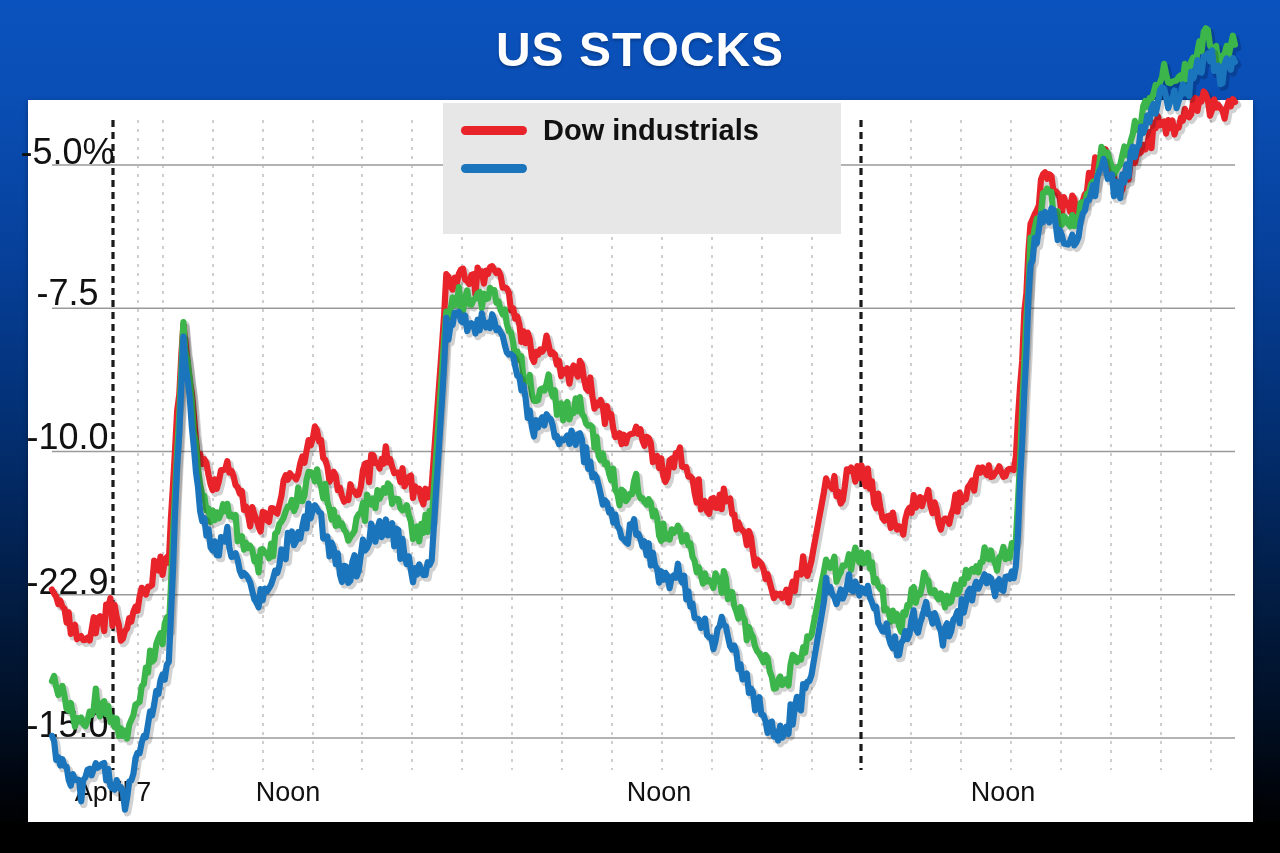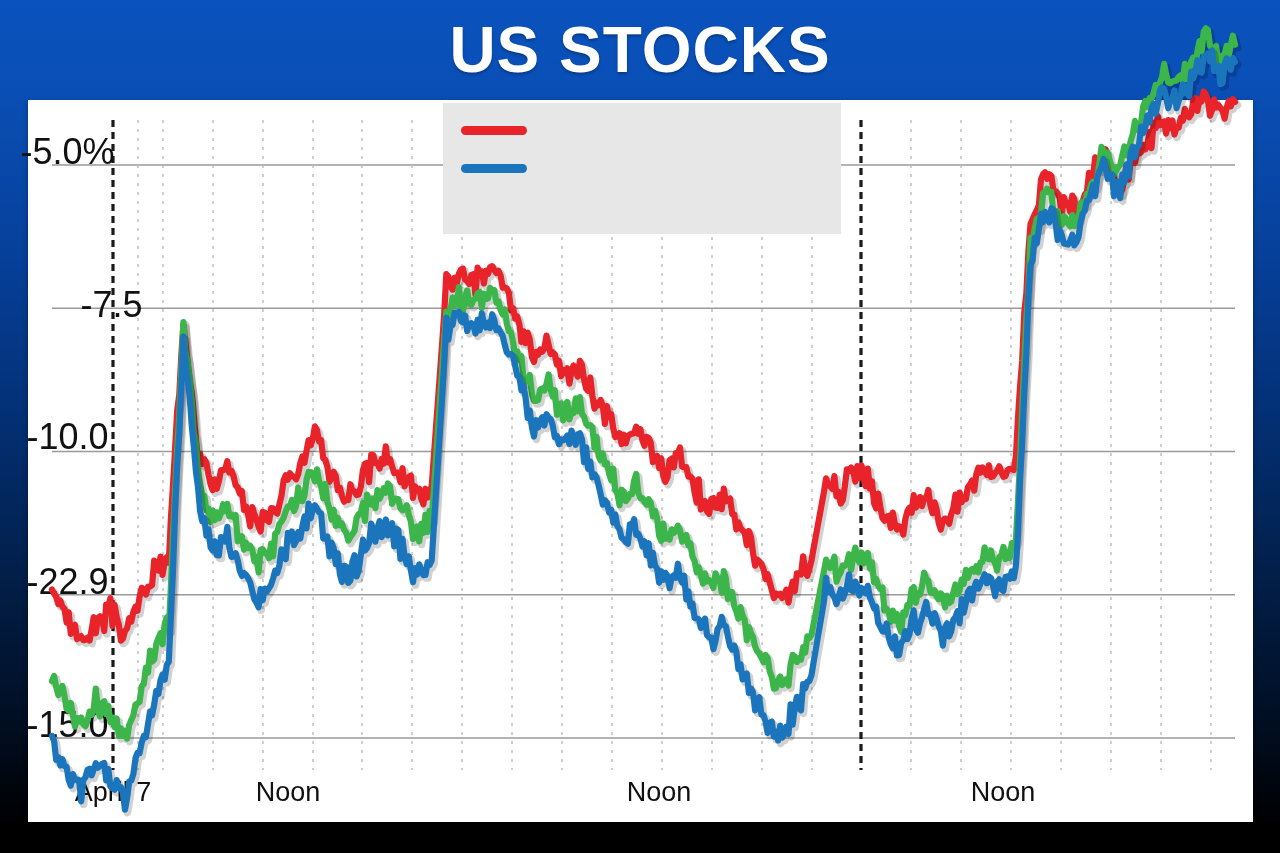--- a/index.html
+++ b/index.html
@@ -23,21 +23,21 @@
         #000205 95%,
         #000000 100%);
   }
   #title {
     position: absolute;
     left: 0;
     top: 10px;
     width: 1280px;
     text-align: center;
     color: #ffffff;
-    font-size: 64px;
+    font-size: 48px;
     font-weight: bold;
     letter-spacing: 1px;
     line-height: 80px;
     z-index: 6;
     text-shadow: 0 2px 3px rgba(0,0,0,0.28);
   }
   #panel {
     position: absolute;
     left: 28px;
     top: 100px;
@@ -169,30 +169,31 @@
       <path d="M52.0 589.6 L54.1 593.6 L56.2 596.7 L58.3 604.1 L60.3 600.6 L62.4 606.8 L64.5 608.7 L66.6 622.5 L68.7 612.3 L70.8 633.8 L72.9 627.1 L75.0 624.9 L77.0 639.1 L79.1 637.5 L81.2 636.1 L83.3 640.2 L85.4 639.9 L87.5 637.7 L89.6 640.6 L91.6 629.7 L93.7 617.2 L95.8 633.3 L97.9 618.1 L100.0 616.3 L102.1 618.7 L104.2 631.0 L106.2 604.5 L108.3 606.7 L110.4 598.2 L112.5 625.8 L114.6 604.9 L116.7 616.8 L118.8 624.6 L120.9 640.6 L122.9 638.8 L125.0 631.0 L127.1 628.4 L129.2 618.2 L131.3 621.6 L133.4 611.7 L135.5 606.6 L137.5 610.8 L139.6 596.6 L141.7 587.8 L143.8 589.8 L145.9 594.6 L148.0 586.7 L150.1 586.5 L152.1 585.0 L154.2 560.5 L156.3 564.6 L158.4 570.5 L160.5 556.6 L162.6 574.8 L164.7 561.1 L166.8 557.2 L168.8 562.9 L170.9 518.5 L173.0 485.1 L175.1 448.8 L177.2 410.4 L179.3 394.3 L181.4 353.8 L183.4 324.5 L185.5 342.7 L187.6 364.2 L189.7 381.6 L191.8 393.4 L193.9 415.7 L196.0 440.2 L198.0 459.1 L200.1 453.8 L202.2 463.9 L204.3 459.1 L206.4 463.0 L208.5 474.9 L210.6 484.4 L212.7 490.2 L214.7 479.3 L216.8 488.8 L218.9 481.1 L221.0 470.1 L223.1 470.1 L225.2 469.3 L227.3 461.2 L229.3 472.5 L231.4 470.7 L233.5 476.0 L235.6 485.2 L237.7 487.2 L239.8 493.5 L241.9 491.0 L244.0 510.0 L246.0 506.5 L248.1 514.7 L250.2 526.4 L252.3 507.2 L254.4 514.3 L256.5 519.6 L258.6 526.7 L260.6 531.5 L262.7 511.8 L264.8 512.6 L266.9 520.2 L269.0 521.9 L271.1 508.2 L273.2 508.4 L275.2 512.0 L277.3 513.6 L279.4 504.4 L281.5 495.5 L283.6 480.4 L285.7 475.2 L287.8 479.8 L289.9 473.3 L291.9 476.3 L294.0 476.8 L296.1 479.3 L298.2 474.1 L300.3 463.1 L302.4 456.5 L304.5 462.8 L306.5 451.0 L308.6 440.1 L310.7 445.4 L312.8 438.5 L314.9 426.4 L317.0 430.2 L319.1 441.4 L321.1 440.1 L323.2 458.1 L325.3 459.9 L327.4 466.9 L329.5 481.6 L331.6 477.2 L333.7 471.8 L335.8 476.2 L337.8 490.2 L339.9 487.7 L342.0 496.1 L344.1 501.7 L346.2 499.5 L348.3 500.0 L350.4 484.2 L352.4 491.0 L354.5 491.3 L356.6 495.0 L358.7 494.5 L360.8 486.8 L362.9 470.1 L365.0 463.6 L367.0 462.9 L369.1 482.2 L371.2 454.9 L373.3 455.1 L375.4 463.1 L377.5 463.0 L379.6 468.5 L381.7 458.9 L383.7 463.7 L385.8 446.4 L387.9 462.4 L390.0 458.9 L392.1 466.4 L394.2 473.1 L396.3 472.5 L398.3 472.5 L400.4 482.2 L402.5 468.2 L404.6 486.3 L406.7 481.2 L408.8 477.0 L410.9 475.5 L413.0 497.9 L415.0 486.3 L417.1 489.9 L419.2 488.7 L421.3 498.8 L423.4 504.4 L425.5 488.7 L427.6 497.6 L429.6 492.7 L431.7 485.9 L433.8 457.2 L435.9 428.6 L438.0 399.9 L440.1 371.3 L442.2 342.6 L444.2 314.0 L446.3 274.2 L448.4 276.8 L450.5 286.2 L452.6 289.6 L454.7 277.6 L456.8 283.7 L458.9 273.7 L460.9 269.6 L463.0 268.7 L465.1 279.6 L467.2 280.9 L469.3 284.0 L471.4 275.0 L473.5 274.3 L475.5 294.7 L477.6 267.6 L479.7 273.4 L481.8 271.6 L483.9 283.5 L486.0 270.6 L488.1 273.9 L490.1 267.0 L492.2 266.1 L494.3 269.9 L496.4 273.0 L498.5 270.8 L500.6 275.5 L502.7 287.7 L504.8 287.3 L506.8 288.5 L508.9 292.8 L511.0 310.4 L513.1 308.2 L515.2 318.6 L517.3 316.6 L519.4 324.5 L521.4 341.8 L523.5 331.3 L525.6 343.1 L527.7 332.6 L529.8 339.5 L531.9 357.2 L534.0 361.9 L536.0 351.9 L538.1 354.8 L540.2 349.5 L542.3 351.6 L544.4 348.1 L546.5 335.6 L548.6 344.8 L550.7 354.1 L552.7 352.3 L554.8 354.5 L556.9 364.7 L559.0 360.7 L561.1 376.1 L563.2 369.6 L565.3 373.2 L567.3 368.3 L569.4 383.7 L571.5 370.5 L573.6 365.5 L575.7 371.5 L577.8 376.6 L579.9 360.8 L582.0 365.0 L584.0 379.0 L586.1 388.6 L588.2 390.7 L590.3 377.5 L592.4 396.2 L594.5 408.7 L596.6 402.7 L598.6 405.2 L600.7 399.9 L602.8 406.2 L604.9 423.8 L607.0 406.0 L609.1 417.2 L611.2 414.1 L613.2 428.2 L615.3 437.1 L617.4 435.8 L619.5 433.2 L621.6 444.1 L623.7 434.7 L625.8 443.3 L627.9 436.0 L629.9 434.5 L632.0 433.7 L634.1 433.2 L636.2 426.6 L638.3 433.9 L640.4 429.1 L642.5 440.6 L644.5 445.8 L646.6 436.8 L648.7 437.9 L650.8 442.8 L652.9 462.1 L655.0 456.7 L657.1 456.0 L659.1 468.1 L661.2 458.3 L663.3 476.2 L665.4 481.8 L667.5 477.3 L669.6 460.2 L671.7 458.6 L673.8 467.4 L675.8 453.0 L677.9 453.4 L680.0 447.5 L682.1 466.6 L684.2 467.3 L686.3 467.1 L688.4 476.7 L690.4 476.3 L692.5 479.0 L694.6 492.6 L696.7 502.5 L698.8 479.4 L700.9 509.5 L703.0 503.7 L705.0 501.1 L707.1 511.5 L709.2 513.8 L711.3 498.9 L713.4 498.0 L715.5 507.6 L717.6 507.9 L719.7 494.6 L721.7 509.1 L723.8 488.7 L725.9 501.4 L728.0 500.0 L730.1 498.5 L732.2 514.1 L734.3 514.5 L736.3 529.4 L738.4 522.2 L740.5 527.9 L742.6 530.4 L744.7 532.4 L746.8 545.1 L748.9 531.0 L751.0 537.0 L753.0 552.7 L755.1 565.7 L757.2 559.7 L759.3 561.4 L761.4 564.0 L763.5 569.2 L765.6 579.0 L767.6 574.2 L769.7 582.1 L771.8 590.1 L773.9 598.1 L776.0 593.5 L778.1 595.0 L780.2 593.7 L782.2 598.0 L784.3 595.0 L786.4 589.7 L788.5 602.6 L790.6 590.0 L792.7 581.6 L794.8 591.2 L796.9 573.3 L798.9 573.5 L801.0 574.5 L803.1 556.3 L805.2 571.0 L807.3 575.9 L809.4 568.8 L811.5 560.4 L813.5 548.9 L815.6 537.5 L817.7 526.0 L819.8 514.5 L821.9 503.1 L824.0 491.6 L826.1 478.3 L828.1 485.2 L830.2 486.0 L832.3 488.8 L834.4 476.0 L836.5 496.3 L838.6 491.8 L840.7 503.5 L842.8 500.2 L844.8 486.5 L846.9 469.4 L849.0 471.0 L851.1 467.5 L853.2 470.8 L855.3 481.6 L857.4 466.1 L859.4 477.9 L861.5 465.5 L863.6 477.7 L865.7 486.2 L867.8 468.5 L869.9 488.6 L872.0 481.3 L874.0 503.0 L876.1 508.3 L878.2 493.5 L880.3 506.8 L882.4 518.0 L884.5 520.6 L886.6 516.6 L888.7 515.8 L890.7 527.9 L892.8 512.5 L894.9 523.8 L897.0 529.5 L899.1 526.3 L901.2 527.6 L903.3 534.6 L905.3 519.2 L907.4 511.2 L909.5 507.7 L911.6 512.9 L913.7 495.2 L915.8 507.6 L917.9 504.9 L920.0 497.1 L922.0 506.2 L924.1 498.2 L926.2 498.3 L928.3 490.0 L930.4 505.2 L932.5 513.2 L934.6 502.3 L936.6 509.1 L938.7 523.1 L940.8 529.5 L942.9 520.7 L945.0 518.5 L947.1 518.9 L949.2 523.8 L951.2 514.3 L953.3 508.4 L955.4 494.6 L957.5 511.7 L959.6 492.5 L961.7 502.3 L963.8 497.8 L965.9 499.0 L967.9 487.1 L970.0 484.4 L972.1 480.4 L974.2 490.7 L976.3 474.2 L978.4 467.7 L980.5 472.7 L982.5 467.5 L984.6 471.0 L986.7 474.9 L988.8 465.3 L990.9 476.9 L993.0 476.5 L995.1 472.9 L997.1 470.8 L999.2 466.2 L1001.3 471.7 L1003.4 476.8 L1005.5 476.1 L1007.6 470.0 L1009.7 468.8 L1011.8 468.9 L1013.8 470.0 L1015.9 456.3 L1018.0 418.0 L1020.1 385.9 L1022.2 360.7 L1024.3 312.0 L1026.4 293.2 L1028.4 251.3 L1030.5 224.1 L1032.6 219.3 L1034.7 214.1 L1036.8 210.2 L1038.9 205.3 L1041.0 179.3 L1043.0 174.3 L1045.1 172.3 L1047.2 178.8 L1049.3 174.3 L1051.4 175.9 L1053.5 191.7 L1055.6 191.1 L1057.7 193.6 L1059.7 197.7 L1061.8 215.0 L1063.9 197.1 L1066.0 204.6 L1068.1 203.1 L1070.2 211.9 L1072.3 195.5 L1074.3 199.0 L1076.4 212.2 L1078.5 210.5 L1080.6 206.0 L1082.7 201.5 L1084.8 194.5 L1086.9 192.0 L1089.0 172.9 L1091.0 182.9 L1093.1 175.8 L1095.2 157.4 L1097.3 169.5 L1099.4 169.3 L1101.5 153.8 L1103.6 158.4 L1105.6 149.2 L1107.7 166.5 L1109.8 176.3 L1111.9 170.9 L1114.0 177.9 L1116.1 187.4 L1118.2 182.0 L1120.2 193.7 L1122.3 189.5 L1124.4 177.5 L1126.5 165.4 L1128.6 179.7 L1130.7 161.2 L1132.8 159.3 L1134.9 163.1 L1136.9 153.8 L1139.0 153.6 L1141.1 152.2 L1143.2 144.8 L1145.3 149.5 L1147.4 144.7 L1149.5 132.0 L1151.5 148.1 L1153.6 122.5 L1155.7 128.1 L1157.8 116.1 L1159.9 125.4 L1162.0 122.6 L1164.1 121.6 L1166.1 133.6 L1168.2 120.1 L1170.3 128.1 L1172.4 120.4 L1174.5 134.5 L1176.6 127.1 L1178.7 127.6 L1180.8 118.0 L1182.8 120.8 L1184.9 108.9 L1187.0 115.7 L1189.1 117.3 L1191.2 114.3 L1193.3 101.0 L1195.4 98.0 L1197.4 110.9 L1199.5 99.5 L1201.6 101.4 L1203.7 91.5 L1205.8 94.2 L1207.9 100.1 L1210.0 115.8 L1212.0 110.1 L1214.1 99.4 L1216.2 107.6 L1218.3 104.9 L1220.4 108.2 L1222.5 110.2 L1224.6 118.7 L1226.7 107.5 L1228.7 101.2 L1230.8 106.3 L1232.9 99.2 L1235.0 102.0" fill="none" stroke="#e8232a" stroke-width="6.2" stroke-linejoin="round" stroke-linecap="round"></path>
       <path d="M52.0 681.1 L54.1 675.9 L56.2 686.8 L58.3 695.0 L60.3 691.6 L62.4 685.9 L64.5 695.9 L66.6 708.9 L68.7 710.5 L70.8 702.9 L72.9 715.0 L75.0 726.6 L77.0 717.9 L79.1 721.4 L81.2 717.5 L83.3 724.0 L85.4 726.2 L87.5 720.8 L89.6 711.6 L91.6 714.8 L93.7 709.2 L95.8 688.6 L97.9 710.4 L100.0 716.4 L102.1 703.1 L104.2 701.2 L106.2 714.2 L108.3 705.9 L110.4 722.1 L112.5 717.4 L114.6 727.1 L116.7 718.5 L118.8 736.0 L120.9 728.2 L122.9 735.9 L125.0 730.6 L127.1 738.6 L129.2 724.9 L131.3 719.9 L133.4 715.2 L135.5 704.4 L137.5 703.4 L139.6 701.8 L141.7 686.4 L143.8 684.0 L145.9 667.6 L148.0 672.7 L150.1 650.6 L152.1 661.7 L154.2 659.4 L156.3 644.1 L158.4 638.1 L160.5 633.1 L162.6 644.3 L164.7 623.8 L166.8 617.5 L168.8 629.6 L170.9 587.0 L173.0 535.2 L175.1 491.3 L177.2 450.7 L179.3 415.2 L181.4 368.0 L183.4 322.0 L185.5 351.9 L187.6 360.8 L189.7 379.2 L191.8 400.6 L193.9 432.9 L196.0 442.8 L198.0 470.2 L200.1 484.8 L202.2 494.5 L204.3 495.9 L206.4 510.3 L208.5 508.5 L210.6 522.1 L212.7 510.6 L214.7 520.1 L216.8 512.3 L218.9 518.3 L221.0 513.3 L223.1 504.2 L225.2 511.1 L227.3 503.8 L229.3 516.2 L231.4 514.6 L233.5 517.4 L235.6 515.1 L237.7 541.2 L239.8 538.7 L241.9 536.3 L244.0 549.7 L246.0 542.7 L248.1 548.0 L250.2 545.9 L252.3 550.0 L254.4 561.3 L256.5 557.0 L258.6 572.4 L260.6 549.7 L262.7 549.1 L264.8 553.0 L266.9 553.8 L269.0 558.3 L271.1 543.5 L273.2 556.3 L275.2 533.6 L277.3 531.9 L279.4 523.9 L281.5 521.6 L283.6 517.7 L285.7 511.4 L287.8 506.4 L289.9 506.8 L291.9 499.9 L294.0 511.0 L296.1 506.1 L298.2 487.6 L300.3 500.8 L302.4 501.1 L304.5 495.4 L306.5 479.9 L308.6 471.9 L310.7 472.1 L312.8 474.0 L314.9 481.3 L317.0 469.4 L319.1 480.9 L321.1 486.5 L323.2 498.3 L325.3 483.9 L327.4 501.8 L329.5 509.2 L331.6 519.6 L333.7 509.9 L335.8 525.9 L337.8 517.8 L339.9 525.3 L342.0 523.6 L344.1 529.7 L346.2 532.5 L348.3 540.6 L350.4 536.9 L352.4 534.4 L354.5 530.9 L356.6 517.8 L358.7 514.2 L360.8 512.8 L362.9 502.8 L365.0 520.9 L367.0 494.6 L369.1 501.9 L371.2 504.4 L373.3 498.5 L375.4 508.1 L377.5 490.1 L379.6 498.8 L381.7 494.0 L383.7 488.3 L385.8 492.7 L387.9 483.4 L390.0 485.9 L392.1 503.8 L394.2 498.7 L396.3 498.9 L398.3 499.1 L400.4 508.3 L402.5 510.4 L404.6 509.1 L406.7 505.2 L408.8 515.0 L410.9 521.6 L413.0 539.2 L415.0 536.5 L417.1 526.5 L419.2 541.5 L421.3 523.9 L423.4 532.8 L425.5 514.7 L427.6 531.9 L429.6 510.9 L431.7 520.3 L433.8 490.0 L435.9 459.7 L438.0 429.4 L440.1 399.1 L442.2 368.8 L444.2 338.5 L446.3 311.5 L448.4 318.0 L450.5 309.9 L452.6 297.5 L454.7 304.8 L456.8 303.9 L458.9 287.1 L460.9 310.8 L463.0 311.1 L465.1 297.6 L467.2 290.5 L469.3 304.0 L471.4 304.8 L473.5 299.7 L475.5 298.6 L477.6 293.6 L479.7 292.1 L481.8 308.0 L483.9 293.6 L486.0 299.0 L488.1 298.3 L490.1 287.8 L492.2 290.6 L494.3 290.1 L496.4 302.7 L498.5 301.3 L500.6 309.9 L502.7 314.3 L504.8 309.4 L506.8 323.7 L508.9 331.4 L511.0 332.3 L513.1 342.3 L515.2 357.0 L517.3 351.5 L519.4 360.2 L521.4 356.3 L523.5 379.5 L525.6 382.0 L527.7 380.9 L529.8 375.0 L531.9 393.9 L534.0 400.9 L536.0 401.0 L538.1 400.1 L540.2 389.6 L542.3 388.5 L544.4 390.5 L546.5 383.9 L548.6 374.5 L550.7 389.8 L552.7 396.5 L554.8 390.2 L556.9 414.7 L559.0 413.1 L561.1 403.4 L563.2 420.4 L565.3 405.9 L567.3 401.9 L569.4 419.5 L571.5 412.0 L573.6 413.0 L575.7 398.4 L577.8 411.3 L579.9 397.1 L582.0 413.8 L584.0 416.5 L586.1 423.7 L588.2 425.7 L590.3 425.2 L592.4 427.0 L594.5 447.6 L596.6 436.9 L598.6 456.2 L600.7 460.3 L602.8 453.5 L604.9 464.4 L607.0 463.0 L609.1 473.6 L611.2 480.3 L613.2 468.5 L615.3 490.2 L617.4 493.5 L619.5 505.3 L621.6 489.7 L623.7 491.5 L625.8 501.2 L627.9 498.4 L629.9 493.8 L632.0 494.2 L634.1 480.8 L636.2 473.9 L638.3 492.5 L640.4 498.3 L642.5 498.1 L644.5 502.1 L646.6 504.6 L648.7 499.2 L650.8 503.0 L652.9 516.4 L655.0 510.6 L657.1 518.2 L659.1 535.6 L661.2 540.9 L663.3 523.5 L665.4 538.8 L667.5 534.1 L669.6 539.6 L671.7 529.4 L673.8 532.8 L675.8 530.9 L677.9 525.7 L680.0 529.9 L682.1 541.7 L684.2 538.6 L686.3 534.9 L688.4 545.4 L690.4 543.2 L692.5 556.7 L694.6 561.0 L696.7 572.3 L698.8 567.3 L700.9 575.6 L703.0 583.7 L705.0 573.4 L707.1 581.6 L709.2 580.2 L711.3 582.5 L713.4 587.9 L715.5 573.3 L717.6 578.7 L719.7 578.6 L721.7 592.8 L723.8 571.1 L725.9 578.6 L728.0 599.1 L730.1 591.9 L732.2 592.1 L734.3 606.2 L736.3 611.3 L738.4 618.6 L740.5 607.1 L742.6 615.6 L744.7 619.9 L746.8 640.3 L748.9 627.0 L751.0 633.2 L753.0 636.9 L755.1 646.6 L757.2 651.3 L759.3 653.3 L761.4 657.7 L763.5 662.2 L765.6 654.9 L767.6 658.1 L769.7 671.2 L771.8 676.8 L773.9 688.6 L776.0 688.2 L778.1 680.2 L780.2 676.4 L782.2 685.0 L784.3 681.7 L786.4 679.4 L788.5 685.5 L790.6 664.3 L792.7 654.8 L794.8 656.6 L796.9 662.0 L798.9 658.2 L801.0 659.6 L803.1 647.2 L805.2 652.6 L807.3 636.3 L809.4 638.1 L811.5 634.9 L813.5 624.2 L815.6 613.6 L817.7 602.9 L819.8 592.3 L821.9 581.7 L824.0 571.0 L826.1 559.6 L828.1 564.5 L830.2 567.9 L832.3 563.4 L834.4 556.7 L836.5 581.7 L838.6 576.1 L840.7 572.3 L842.8 565.4 L844.8 565.9 L846.9 563.3 L849.0 554.2 L851.1 570.0 L853.2 556.9 L855.3 547.6 L857.4 557.7 L859.4 562.5 L861.5 552.5 L863.6 563.4 L865.7 555.8 L867.8 552.9 L869.9 568.7 L872.0 562.3 L874.0 582.3 L876.1 578.8 L878.2 585.7 L880.3 588.9 L882.4 587.4 L884.5 610.5 L886.6 608.9 L888.7 611.8 L890.7 621.7 L892.8 610.6 L894.9 620.5 L897.0 613.9 L899.1 626.2 L901.2 631.8 L903.3 612.3 L905.3 615.2 L907.4 605.0 L909.5 606.1 L911.6 589.2 L913.7 587.1 L915.8 602.8 L917.9 593.4 L920.0 594.6 L922.0 586.4 L924.1 572.6 L926.2 578.8 L928.3 580.8 L930.4 592.3 L932.5 593.0 L934.6 590.3 L936.6 596.6 L938.7 599.3 L940.8 593.4 L942.9 596.4 L945.0 607.4 L947.1 595.7 L949.2 603.0 L951.2 601.5 L953.3 592.7 L955.4 584.5 L957.5 594.1 L959.6 590.5 L961.7 579.3 L963.8 583.9 L965.9 569.8 L967.9 577.9 L970.0 571.0 L972.1 569.0 L974.2 571.6 L976.3 566.3 L978.4 572.3 L980.5 562.4 L982.5 562.0 L984.6 547.3 L986.7 557.8 L988.8 559.2 L990.9 550.4 L993.0 559.7 L995.1 563.1 L997.1 570.6 L999.2 557.2 L1001.3 555.2 L1003.4 547.0 L1005.5 559.1 L1007.6 551.9 L1009.7 558.1 L1011.8 543.1 L1013.8 547.0 L1015.9 539.8 L1018.0 501.2 L1020.1 460.0 L1022.2 409.4 L1024.3 362.5 L1026.4 317.9 L1028.4 290.8 L1030.5 237.7 L1032.6 242.1 L1034.7 228.1 L1036.8 218.7 L1038.9 228.2 L1041.0 212.9 L1043.0 193.0 L1045.1 192.1 L1047.2 188.4 L1049.3 192.6 L1051.4 192.0 L1053.5 216.1 L1055.6 217.0 L1057.7 211.1 L1059.7 223.6 L1061.8 224.9 L1063.9 216.2 L1066.0 218.6 L1068.1 223.8 L1070.2 226.2 L1072.3 215.1 L1074.3 226.2 L1076.4 217.1 L1078.5 219.1 L1080.6 203.1 L1082.7 202.0 L1084.8 204.6 L1086.9 193.8 L1089.0 193.4 L1091.0 184.6 L1093.1 181.5 L1095.2 187.0 L1097.3 176.9 L1099.4 163.3 L1101.5 146.9 L1103.6 150.1 L1105.6 158.9 L1107.7 152.7 L1109.8 160.9 L1111.9 166.4 L1114.0 174.3 L1116.1 170.9 L1118.2 167.1 L1120.2 164.9 L1122.3 155.4 L1124.4 146.5 L1126.5 155.3 L1128.6 151.9 L1130.7 140.8 L1132.8 134.0 L1134.9 120.9 L1136.9 129.9 L1139.0 124.0 L1141.1 123.0 L1143.2 106.2 L1145.3 101.0 L1147.4 107.1 L1149.5 98.1 L1151.5 98.7 L1153.6 93.0 L1155.7 84.9 L1157.8 94.7 L1159.9 82.7 L1162.0 77.4 L1164.1 63.9 L1166.1 74.0 L1168.2 82.6 L1170.3 83.2 L1172.4 81.7 L1174.5 80.9 L1176.6 80.4 L1178.7 76.9 L1180.8 75.2 L1182.8 80.8 L1184.9 63.9 L1187.0 79.4 L1189.1 69.5 L1191.2 61.5 L1193.3 57.4 L1195.4 66.9 L1197.4 51.6 L1199.5 41.1 L1201.6 51.4 L1203.7 31.8 L1205.8 28.3 L1207.9 29.8 L1210.0 45.6 L1212.0 48.7 L1214.1 48.0 L1216.2 46.1 L1218.3 63.5 L1220.4 64.6 L1222.5 55.5 L1224.6 54.0 L1226.7 45.8 L1228.7 55.9 L1230.8 45.1 L1232.9 35.7 L1235.0 44.7" fill="none" stroke="rgba(0,0,0,0.18)" stroke-width="7.5" stroke-linejoin="round" stroke-linecap="round" transform="translate(2.5,3)"></path>
       <path d="M52.0 681.1 L54.1 675.9 L56.2 686.8 L58.3 695.0 L60.3 691.6 L62.4 685.9 L64.5 695.9 L66.6 708.9 L68.7 710.5 L70.8 702.9 L72.9 715.0 L75.0 726.6 L77.0 717.9 L79.1 721.4 L81.2 717.5 L83.3 724.0 L85.4 726.2 L87.5 720.8 L89.6 711.6 L91.6 714.8 L93.7 709.2 L95.8 688.6 L97.9 710.4 L100.0 716.4 L102.1 703.1 L104.2 701.2 L106.2 714.2 L108.3 705.9 L110.4 722.1 L112.5 717.4 L114.6 727.1 L116.7 718.5 L118.8 736.0 L120.9 728.2 L122.9 735.9 L125.0 730.6 L127.1 738.6 L129.2 724.9 L131.3 719.9 L133.4 715.2 L135.5 704.4 L137.5 703.4 L139.6 701.8 L141.7 686.4 L143.8 684.0 L145.9 667.6 L148.0 672.7 L150.1 650.6 L152.1 661.7 L154.2 659.4 L156.3 644.1 L158.4 638.1 L160.5 633.1 L162.6 644.3 L164.7 623.8 L166.8 617.5 L168.8 629.6 L170.9 587.0 L173.0 535.2 L175.1 491.3 L177.2 450.7 L179.3 415.2 L181.4 368.0 L183.4 322.0 L185.5 351.9 L187.6 360.8 L189.7 379.2 L191.8 400.6 L193.9 432.9 L196.0 442.8 L198.0 470.2 L200.1 484.8 L202.2 494.5 L204.3 495.9 L206.4 510.3 L208.5 508.5 L210.6 522.1 L212.7 510.6 L214.7 520.1 L216.8 512.3 L218.9 518.3 L221.0 513.3 L223.1 504.2 L225.2 511.1 L227.3 503.8 L229.3 516.2 L231.4 514.6 L233.5 517.4 L235.6 515.1 L237.7 541.2 L239.8 538.7 L241.9 536.3 L244.0 549.7 L246.0 542.7 L248.1 548.0 L250.2 545.9 L252.3 550.0 L254.4 561.3 L256.5 557.0 L258.6 572.4 L260.6 549.7 L262.7 549.1 L264.8 553.0 L266.9 553.8 L269.0 558.3 L271.1 543.5 L273.2 556.3 L275.2 533.6 L277.3 531.9 L279.4 523.9 L281.5 521.6 L283.6 517.7 L285.7 511.4 L287.8 506.4 L289.9 506.8 L291.9 499.9 L294.0 511.0 L296.1 506.1 L298.2 487.6 L300.3 500.8 L302.4 501.1 L304.5 495.4 L306.5 479.9 L308.6 471.9 L310.7 472.1 L312.8 474.0 L314.9 481.3 L317.0 469.4 L319.1 480.9 L321.1 486.5 L323.2 498.3 L325.3 483.9 L327.4 501.8 L329.5 509.2 L331.6 519.6 L333.7 509.9 L335.8 525.9 L337.8 517.8 L339.9 525.3 L342.0 523.6 L344.1 529.7 L346.2 532.5 L348.3 540.6 L350.4 536.9 L352.4 534.4 L354.5 530.9 L356.6 517.8 L358.7 514.2 L360.8 512.8 L362.9 502.8 L365.0 520.9 L367.0 494.6 L369.1 501.9 L371.2 504.4 L373.3 498.5 L375.4 508.1 L377.5 490.1 L379.6 498.8 L381.7 494.0 L383.7 488.3 L385.8 492.7 L387.9 483.4 L390.0 485.9 L392.1 503.8 L394.2 498.7 L396.3 498.9 L398.3 499.1 L400.4 508.3 L402.5 510.4 L404.6 509.1 L406.7 505.2 L408.8 515.0 L410.9 521.6 L413.0 539.2 L415.0 536.5 L417.1 526.5 L419.2 541.5 L421.3 523.9 L423.4 532.8 L425.5 514.7 L427.6 531.9 L429.6 510.9 L431.7 520.3 L433.8 490.0 L435.9 459.7 L438.0 429.4 L440.1 399.1 L442.2 368.8 L444.2 338.5 L446.3 311.5 L448.4 318.0 L450.5 309.9 L452.6 297.5 L454.7 304.8 L456.8 303.9 L458.9 287.1 L460.9 310.8 L463.0 311.1 L465.1 297.6 L467.2 290.5 L469.3 304.0 L471.4 304.8 L473.5 299.7 L475.5 298.6 L477.6 293.6 L479.7 292.1 L481.8 308.0 L483.9 293.6 L486.0 299.0 L488.1 298.3 L490.1 287.8 L492.2 290.6 L494.3 290.1 L496.4 302.7 L498.5 301.3 L500.6 309.9 L502.7 314.3 L504.8 309.4 L506.8 323.7 L508.9 331.4 L511.0 332.3 L513.1 342.3 L515.2 357.0 L517.3 351.5 L519.4 360.2 L521.4 356.3 L523.5 379.5 L525.6 382.0 L527.7 380.9 L529.8 375.0 L531.9 393.9 L534.0 400.9 L536.0 401.0 L538.1 400.1 L540.2 389.6 L542.3 388.5 L544.4 390.5 L546.5 383.9 L548.6 374.5 L550.7 389.8 L552.7 396.5 L554.8 390.2 L556.9 414.7 L559.0 413.1 L561.1 403.4 L563.2 420.4 L565.3 405.9 L567.3 401.9 L569.4 419.5 L571.5 412.0 L573.6 413.0 L575.7 398.4 L577.8 411.3 L579.9 397.1 L582.0 413.8 L584.0 416.5 L586.1 423.7 L588.2 425.7 L590.3 425.2 L592.4 427.0 L594.5 447.6 L596.6 436.9 L598.6 456.2 L600.7 460.3 L602.8 453.5 L604.9 464.4 L607.0 463.0 L609.1 473.6 L611.2 480.3 L613.2 468.5 L615.3 490.2 L617.4 493.5 L619.5 505.3 L621.6 489.7 L623.7 491.5 L625.8 501.2 L627.9 498.4 L629.9 493.8 L632.0 494.2 L634.1 480.8 L636.2 473.9 L638.3 492.5 L640.4 498.3 L642.5 498.1 L644.5 502.1 L646.6 504.6 L648.7 499.2 L650.8 503.0 L652.9 516.4 L655.0 510.6 L657.1 518.2 L659.1 535.6 L661.2 540.9 L663.3 523.5 L665.4 538.8 L667.5 534.1 L669.6 539.6 L671.7 529.4 L673.8 532.8 L675.8 530.9 L677.9 525.7 L680.0 529.9 L682.1 541.7 L684.2 538.6 L686.3 534.9 L688.4 545.4 L690.4 543.2 L692.5 556.7 L694.6 561.0 L696.7 572.3 L698.8 567.3 L700.9 575.6 L703.0 583.7 L705.0 573.4 L707.1 581.6 L709.2 580.2 L711.3 582.5 L713.4 587.9 L715.5 573.3 L717.6 578.7 L719.7 578.6 L721.7 592.8 L723.8 571.1 L725.9 578.6 L728.0 599.1 L730.1 591.9 L732.2 592.1 L734.3 606.2 L736.3 611.3 L738.4 618.6 L740.5 607.1 L742.6 615.6 L744.7 619.9 L746.8 640.3 L748.9 627.0 L751.0 633.2 L753.0 636.9 L755.1 646.6 L757.2 651.3 L759.3 653.3 L761.4 657.7 L763.5 662.2 L765.6 654.9 L767.6 658.1 L769.7 671.2 L771.8 676.8 L773.9 688.6 L776.0 688.2 L778.1 680.2 L780.2 676.4 L782.2 685.0 L784.3 681.7 L786.4 679.4 L788.5 685.5 L790.6 664.3 L792.7 654.8 L794.8 656.6 L796.9 662.0 L798.9 658.2 L801.0 659.6 L803.1 647.2 L805.2 652.6 L807.3 636.3 L809.4 638.1 L811.5 634.9 L813.5 624.2 L815.6 613.6 L817.7 602.9 L819.8 592.3 L821.9 581.7 L824.0 571.0 L826.1 559.6 L828.1 564.5 L830.2 567.9 L832.3 563.4 L834.4 556.7 L836.5 581.7 L838.6 576.1 L840.7 572.3 L842.8 565.4 L844.8 565.9 L846.9 563.3 L849.0 554.2 L851.1 570.0 L853.2 556.9 L855.3 547.6 L857.4 557.7 L859.4 562.5 L861.5 552.5 L863.6 563.4 L865.7 555.8 L867.8 552.9 L869.9 568.7 L872.0 562.3 L874.0 582.3 L876.1 578.8 L878.2 585.7 L880.3 588.9 L882.4 587.4 L884.5 610.5 L886.6 608.9 L888.7 611.8 L890.7 621.7 L892.8 610.6 L894.9 620.5 L897.0 613.9 L899.1 626.2 L901.2 631.8 L903.3 612.3 L905.3 615.2 L907.4 605.0 L909.5 606.1 L911.6 589.2 L913.7 587.1 L915.8 602.8 L917.9 593.4 L920.0 594.6 L922.0 586.4 L924.1 572.6 L926.2 578.8 L928.3 580.8 L930.4 592.3 L932.5 593.0 L934.6 590.3 L936.6 596.6 L938.7 599.3 L940.8 593.4 L942.9 596.4 L945.0 607.4 L947.1 595.7 L949.2 603.0 L951.2 601.5 L953.3 592.7 L955.4 584.5 L957.5 594.1 L959.6 590.5 L961.7 579.3 L963.8 583.9 L965.9 569.8 L967.9 577.9 L970.0 571.0 L972.1 569.0 L974.2 571.6 L976.3 566.3 L978.4 572.3 L980.5 562.4 L982.5 562.0 L984.6 547.3 L986.7 557.8 L988.8 559.2 L990.9 550.4 L993.0 559.7 L995.1 563.1 L997.1 570.6 L999.2 557.2 L1001.3 555.2 L1003.4 547.0 L1005.5 559.1 L1007.6 551.9 L1009.7 558.1 L1011.8 543.1 L1013.8 547.0 L1015.9 539.8 L1018.0 501.2 L1020.1 460.0 L1022.2 409.4 L1024.3 362.5 L1026.4 317.9 L1028.4 290.8 L1030.5 237.7 L1032.6 242.1 L1034.7 228.1 L1036.8 218.7 L1038.9 228.2 L1041.0 212.9 L1043.0 193.0 L1045.1 192.1 L1047.2 188.4 L1049.3 192.6 L1051.4 192.0 L1053.5 216.1 L1055.6 217.0 L1057.7 211.1 L1059.7 223.6 L1061.8 224.9 L1063.9 216.2 L1066.0 218.6 L1068.1 223.8 L1070.2 226.2 L1072.3 215.1 L1074.3 226.2 L1076.4 217.1 L1078.5 219.1 L1080.6 203.1 L1082.7 202.0 L1084.8 204.6 L1086.9 193.8 L1089.0 193.4 L1091.0 184.6 L1093.1 181.5 L1095.2 187.0 L1097.3 176.9 L1099.4 163.3 L1101.5 146.9 L1103.6 150.1 L1105.6 158.9 L1107.7 152.7 L1109.8 160.9 L1111.9 166.4 L1114.0 174.3 L1116.1 170.9 L1118.2 167.1 L1120.2 164.9 L1122.3 155.4 L1124.4 146.5 L1126.5 155.3 L1128.6 151.9 L1130.7 140.8 L1132.8 134.0 L1134.9 120.9 L1136.9 129.9 L1139.0 124.0 L1141.1 123.0 L1143.2 106.2 L1145.3 101.0 L1147.4 107.1 L1149.5 98.1 L1151.5 98.7 L1153.6 93.0 L1155.7 84.9 L1157.8 94.7 L1159.9 82.7 L1162.0 77.4 L1164.1 63.9 L1166.1 74.0 L1168.2 82.6 L1170.3 83.2 L1172.4 81.7 L1174.5 80.9 L1176.6 80.4 L1178.7 76.9 L1180.8 75.2 L1182.8 80.8 L1184.9 63.9 L1187.0 79.4 L1189.1 69.5 L1191.2 61.5 L1193.3 57.4 L1195.4 66.9 L1197.4 51.6 L1199.5 41.1 L1201.6 51.4 L1203.7 31.8 L1205.8 28.3 L1207.9 29.8 L1210.0 45.6 L1212.0 48.7 L1214.1 48.0 L1216.2 46.1 L1218.3 63.5 L1220.4 64.6 L1222.5 55.5 L1224.6 54.0 L1226.7 45.8 L1228.7 55.9 L1230.8 45.1 L1232.9 35.7 L1235.0 44.7" fill="none" stroke="#3cb54a" stroke-width="6.2" stroke-linejoin="round" stroke-linecap="round"></path>
       <path d="M52.0 735.9 L54.1 741.1 L56.2 759.8 L58.3 757.2 L60.3 765.5 L62.4 759.2 L64.5 766.0 L66.6 766.7 L68.7 780.0 L70.8 785.7 L72.9 774.1 L75.0 780.1 L77.0 779.5 L79.1 780.1 L81.2 801.3 L83.3 780.0 L85.4 777.4 L87.5 769.7 L89.6 768.7 L91.6 775.4 L93.7 769.4 L95.8 763.2 L97.9 767.7 L100.0 765.9 L102.1 763.8 L104.2 763.0 L106.2 780.5 L108.3 769.1 L110.4 786.5 L112.5 788.4 L114.6 789.7 L116.7 780.1 L118.8 787.9 L120.9 787.1 L122.9 792.8 L125.0 809.7 L127.1 798.0 L129.2 781.6 L131.3 780.5 L133.4 773.9 L135.5 758.2 L137.5 752.8 L139.6 753.2 L141.7 742.6 L143.8 735.9 L145.9 737.2 L148.0 724.2 L150.1 711.3 L152.1 715.4 L154.2 704.4 L156.3 690.8 L158.4 694.0 L160.5 680.2 L162.6 674.4 L164.7 679.7 L166.8 664.7 L168.8 661.9 L170.9 617.2 L173.0 570.7 L175.1 511.8 L177.2 464.9 L179.3 433.7 L181.4 383.9 L183.4 336.7 L185.5 365.3 L187.6 379.4 L189.7 397.1 L191.8 426.4 L193.9 447.6 L196.0 472.3 L198.0 487.1 L200.1 511.0 L202.2 521.0 L204.3 518.0 L206.4 535.7 L208.5 529.1 L210.6 547.5 L212.7 550.4 L214.7 541.4 L216.8 555.2 L218.9 555.5 L221.0 537.0 L223.1 538.3 L225.2 541.5 L227.3 526.9 L229.3 547.5 L231.4 556.9 L233.5 556.4 L235.6 553.2 L237.7 560.2 L239.8 570.9 L241.9 575.8 L244.0 573.0 L246.0 574.9 L248.1 578.1 L250.2 582.4 L252.3 591.3 L254.4 599.5 L256.5 602.5 L258.6 607.4 L260.6 589.0 L262.7 600.3 L264.8 588.6 L266.9 591.5 L269.0 588.2 L271.1 584.6 L273.2 578.1 L275.2 570.6 L277.3 573.0 L279.4 565.4 L281.5 549.4 L283.6 555.7 L285.7 559.2 L287.8 532.9 L289.9 540.4 L291.9 531.5 L294.0 545.2 L296.1 541.0 L298.2 532.1 L300.3 538.5 L302.4 526.2 L304.5 516.5 L306.5 528.4 L308.6 503.7 L310.7 518.4 L312.8 509.5 L314.9 505.2 L317.0 508.7 L319.1 512.3 L321.1 513.4 L323.2 538.4 L325.3 538.8 L327.4 536.6 L329.5 556.3 L331.6 542.6 L333.7 548.1 L335.8 564.1 L337.8 553.4 L339.9 574.3 L342.0 581.9 L344.1 565.8 L346.2 566.4 L348.3 582.8 L350.4 580.6 L352.4 561.6 L354.5 555.1 L356.6 576.5 L358.7 570.6 L360.8 555.2 L362.9 539.6 L365.0 550.5 L367.0 548.1 L369.1 542.8 L371.2 523.7 L373.3 530.5 L375.4 541.7 L377.5 528.6 L379.6 521.1 L381.7 537.2 L383.7 532.3 L385.8 519.5 L387.9 535.4 L390.0 525.2 L392.1 523.3 L394.2 546.3 L396.3 528.6 L398.3 529.8 L400.4 558.8 L402.5 538.9 L404.6 556.2 L406.7 564.1 L408.8 556.3 L410.9 570.2 L413.0 582.2 L415.0 568.0 L417.1 574.6 L419.2 564.3 L421.3 570.1 L423.4 575.1 L425.5 575.0 L427.6 562.2 L429.6 564.9 L431.7 560.4 L433.8 527.6 L435.9 494.9 L438.0 462.1 L440.1 429.4 L442.2 396.7 L444.2 363.9 L446.3 317.9 L448.4 339.7 L450.5 325.7 L452.6 325.0 L454.7 312.5 L456.8 312.7 L458.9 311.9 L460.9 320.9 L463.0 322.4 L465.1 315.5 L467.2 331.0 L469.3 324.1 L471.4 323.2 L473.5 325.1 L475.5 333.5 L477.6 319.7 L479.7 330.3 L481.8 313.3 L483.9 323.1 L486.0 327.4 L488.1 322.6 L490.1 328.1 L492.2 314.2 L494.3 320.1 L496.4 330.1 L498.5 328.5 L500.6 332.2 L502.7 335.9 L504.8 345.1 L506.8 352.4 L508.9 354.6 L511.0 354.1 L513.1 356.0 L515.2 366.1 L517.3 375.8 L519.4 376.5 L521.4 390.4 L523.5 385.3 L525.6 398.0 L527.7 417.8 L529.8 410.6 L531.9 427.1 L534.0 436.5 L536.0 420.0 L538.1 427.6 L540.2 420.6 L542.3 417.2 L544.4 425.5 L546.5 414.2 L548.6 417.9 L550.7 419.1 L552.7 425.3 L554.8 437.3 L556.9 436.1 L559.0 444.2 L561.1 439.5 L563.2 440.3 L565.3 438.6 L567.3 435.5 L569.4 443.9 L571.5 430.6 L573.6 437.6 L575.7 444.8 L577.8 434.5 L579.9 433.3 L582.0 439.6 L584.0 462.1 L586.1 447.3 L588.2 468.8 L590.3 461.4 L592.4 477.3 L594.5 474.3 L596.6 477.4 L598.6 485.3 L600.7 494.5 L602.8 504.7 L604.9 500.2 L607.0 502.9 L609.1 512.7 L611.2 509.8 L613.2 522.5 L615.3 514.6 L617.4 526.1 L619.5 529.2 L621.6 537.7 L623.7 539.2 L625.8 542.0 L627.9 543.7 L629.9 524.4 L632.0 526.0 L634.1 519.3 L636.2 534.9 L638.3 533.8 L640.4 538.8 L642.5 546.5 L644.5 541.3 L646.6 555.3 L648.7 543.2 L650.8 565.5 L652.9 552.7 L655.0 565.2 L657.1 568.8 L659.1 582.6 L661.2 571.2 L663.3 579.8 L665.4 572.8 L667.5 576.1 L669.6 588.1 L671.7 577.2 L673.8 575.3 L675.8 577.7 L677.9 563.7 L680.0 577.9 L682.1 582.4 L684.2 575.6 L686.3 599.3 L688.4 591.2 L690.4 606.7 L692.5 603.4 L694.6 617.9 L696.7 618.4 L698.8 619.3 L700.9 627.9 L703.0 626.0 L705.0 618.6 L707.1 635.3 L709.2 637.4 L711.3 637.5 L713.4 649.2 L715.5 641.3 L717.6 628.8 L719.7 626.0 L721.7 616.9 L723.8 624.8 L725.9 626.3 L728.0 636.9 L730.1 646.2 L732.2 649.6 L734.3 645.6 L736.3 651.6 L738.4 669.1 L740.5 664.2 L742.6 679.5 L744.7 675.6 L746.8 673.6 L748.9 692.8 L751.0 688.5 L753.0 692.5 L755.1 710.4 L757.2 702.7 L759.3 697.1 L761.4 714.7 L763.5 715.1 L765.6 721.6 L767.6 732.9 L769.7 722.8 L771.8 721.6 L773.9 736.7 L776.0 731.5 L778.1 740.6 L780.2 725.6 L782.2 737.6 L784.3 733.9 L786.4 726.6 L788.5 734.0 L790.6 704.3 L792.7 724.6 L794.8 707.2 L796.9 696.8 L798.9 708.6 L801.0 710.3 L803.1 684.2 L805.2 688.4 L807.3 681.8 L809.4 681.1 L811.5 675.0 L813.5 662.7 L815.6 650.4 L817.7 638.1 L819.8 625.9 L821.9 613.6 L824.0 601.3 L826.1 577.8 L828.1 592.2 L830.2 586.8 L832.3 594.4 L834.4 597.3 L836.5 604.1 L838.6 597.3 L840.7 589.5 L842.8 598.5 L844.8 593.8 L846.9 586.1 L849.0 574.4 L851.1 590.1 L853.2 591.5 L855.3 581.6 L857.4 586.3 L859.4 595.5 L861.5 588.0 L863.6 589.5 L865.7 593.3 L867.8 585.8 L869.9 597.3 L872.0 602.4 L874.0 608.3 L876.1 606.8 L878.2 623.0 L880.3 626.8 L882.4 631.2 L884.5 631.7 L886.6 623.5 L888.7 637.4 L890.7 644.4 L892.8 648.3 L894.9 636.3 L897.0 655.5 L899.1 655.1 L901.2 642.8 L903.3 640.1 L905.3 631.1 L907.4 639.2 L909.5 634.2 L911.6 618.9 L913.7 610.3 L915.8 629.2 L917.9 632.7 L920.0 623.3 L922.0 617.4 L924.1 609.3 L926.2 601.9 L928.3 614.3 L930.4 614.1 L932.5 623.6 L934.6 613.1 L936.6 618.8 L938.7 626.2 L940.8 630.9 L942.9 645.7 L945.0 627.7 L947.1 623.2 L949.2 636.4 L951.2 631.4 L953.3 619.8 L955.4 617.2 L957.5 611.2 L959.6 623.2 L961.7 599.0 L963.8 612.6 L965.9 602.8 L967.9 591.9 L970.0 588.8 L972.1 600.4 L974.2 587.1 L976.3 581.6 L978.4 588.7 L980.5 583.3 L982.5 579.8 L984.6 574.3 L986.7 583.3 L988.8 576.4 L990.9 578.1 L993.0 585.7 L995.1 596.1 L997.1 582.1 L999.2 579.4 L1001.3 589.5 L1003.4 590.9 L1005.5 576.7 L1007.6 576.4 L1009.7 578.6 L1011.8 571.5 L1013.8 578.2 L1015.9 565.9 L1018.0 534.5 L1020.1 480.0 L1022.2 442.4 L1024.3 393.2 L1026.4 353.1 L1028.4 297.8 L1030.5 265.0 L1032.6 260.0 L1034.7 237.9 L1036.8 243.4 L1038.9 229.1 L1041.0 213.8 L1043.0 222.3 L1045.1 211.9 L1047.2 217.6 L1049.3 222.4 L1051.4 208.2 L1053.5 209.7 L1055.6 223.5 L1057.7 240.0 L1059.7 230.0 L1061.8 234.9 L1063.9 243.4 L1066.0 244.0 L1068.1 244.5 L1070.2 240.6 L1072.3 234.7 L1074.3 245.4 L1076.4 242.2 L1078.5 237.3 L1080.6 222.2 L1082.7 213.7 L1084.8 210.8 L1086.9 200.5 L1089.0 200.2 L1091.0 193.6 L1093.1 184.8 L1095.2 196.2 L1097.3 177.0 L1099.4 171.2 L1101.5 167.1 L1103.6 158.9 L1105.6 168.1 L1107.7 178.8 L1109.8 175.5 L1111.9 174.2 L1114.0 196.2 L1116.1 181.5 L1118.2 192.3 L1120.2 198.1 L1122.3 174.3 L1124.4 182.4 L1126.5 164.3 L1128.6 176.4 L1130.7 152.3 L1132.8 146.6 L1134.9 157.2 L1136.9 147.2 L1139.0 145.1 L1141.1 126.7 L1143.2 133.0 L1145.3 127.6 L1147.4 115.3 L1149.5 122.4 L1151.5 108.3 L1153.6 103.8 L1155.7 113.7 L1157.8 103.7 L1159.9 90.7 L1162.0 87.2 L1164.1 88.7 L1166.1 96.8 L1168.2 108.1 L1170.3 101.3 L1172.4 98.0 L1174.5 90.4 L1176.6 108.2 L1178.7 100.7 L1180.8 95.4 L1182.8 84.4 L1184.9 93.3 L1187.0 86.7 L1189.1 96.1 L1191.2 71.8 L1193.3 78.4 L1195.4 71.2 L1197.4 60.2 L1199.5 71.7 L1201.6 72.6 L1203.7 56.4 L1205.8 56.3 L1207.9 53.5 L1210.0 61.3 L1212.0 50.4 L1214.1 71.0 L1216.2 70.5 L1218.3 65.6 L1220.4 84.1 L1222.5 83.2 L1224.6 63.8 L1226.7 58.5 L1228.7 65.7 L1230.8 69.8 L1232.9 58.1 L1235.0 61.9" fill="none" stroke="rgba(0,0,0,0.18)" stroke-width="7.5" stroke-linejoin="round" stroke-linecap="round" transform="translate(2.5,3)"></path>
       <path d="M52.0 735.9 L54.1 741.1 L56.2 759.8 L58.3 757.2 L60.3 765.5 L62.4 759.2 L64.5 766.0 L66.6 766.7 L68.7 780.0 L70.8 785.7 L72.9 774.1 L75.0 780.1 L77.0 779.5 L79.1 780.1 L81.2 801.3 L83.3 780.0 L85.4 777.4 L87.5 769.7 L89.6 768.7 L91.6 775.4 L93.7 769.4 L95.8 763.2 L97.9 767.7 L100.0 765.9 L102.1 763.8 L104.2 763.0 L106.2 780.5 L108.3 769.1 L110.4 786.5 L112.5 788.4 L114.6 789.7 L116.7 780.1 L118.8 787.9 L120.9 787.1 L122.9 792.8 L125.0 809.7 L127.1 798.0 L129.2 781.6 L131.3 780.5 L133.4 773.9 L135.5 758.2 L137.5 752.8 L139.6 753.2 L141.7 742.6 L143.8 735.9 L145.9 737.2 L148.0 724.2 L150.1 711.3 L152.1 715.4 L154.2 704.4 L156.3 690.8 L158.4 694.0 L160.5 680.2 L162.6 674.4 L164.7 679.7 L166.8 664.7 L168.8 661.9 L170.9 617.2 L173.0 570.7 L175.1 511.8 L177.2 464.9 L179.3 433.7 L181.4 383.9 L183.4 336.7 L185.5 365.3 L187.6 379.4 L189.7 397.1 L191.8 426.4 L193.9 447.6 L196.0 472.3 L198.0 487.1 L200.1 511.0 L202.2 521.0 L204.3 518.0 L206.4 535.7 L208.5 529.1 L210.6 547.5 L212.7 550.4 L214.7 541.4 L216.8 555.2 L218.9 555.5 L221.0 537.0 L223.1 538.3 L225.2 541.5 L227.3 526.9 L229.3 547.5 L231.4 556.9 L233.5 556.4 L235.6 553.2 L237.7 560.2 L239.8 570.9 L241.9 575.8 L244.0 573.0 L246.0 574.9 L248.1 578.1 L250.2 582.4 L252.3 591.3 L254.4 599.5 L256.5 602.5 L258.6 607.4 L260.6 589.0 L262.7 600.3 L264.8 588.6 L266.9 591.5 L269.0 588.2 L271.1 584.6 L273.2 578.1 L275.2 570.6 L277.3 573.0 L279.4 565.4 L281.5 549.4 L283.6 555.7 L285.7 559.2 L287.8 532.9 L289.9 540.4 L291.9 531.5 L294.0 545.2 L296.1 541.0 L298.2 532.1 L300.3 538.5 L302.4 526.2 L304.5 516.5 L306.5 528.4 L308.6 503.7 L310.7 518.4 L312.8 509.5 L314.9 505.2 L317.0 508.7 L319.1 512.3 L321.1 513.4 L323.2 538.4 L325.3 538.8 L327.4 536.6 L329.5 556.3 L331.6 542.6 L333.7 548.1 L335.8 564.1 L337.8 553.4 L339.9 574.3 L342.0 581.9 L344.1 565.8 L346.2 566.4 L348.3 582.8 L350.4 580.6 L352.4 561.6 L354.5 555.1 L356.6 576.5 L358.7 570.6 L360.8 555.2 L362.9 539.6 L365.0 550.5 L367.0 548.1 L369.1 542.8 L371.2 523.7 L373.3 530.5 L375.4 541.7 L377.5 528.6 L379.6 521.1 L381.7 537.2 L383.7 532.3 L385.8 519.5 L387.9 535.4 L390.0 525.2 L392.1 523.3 L394.2 546.3 L396.3 528.6 L398.3 529.8 L400.4 558.8 L402.5 538.9 L404.6 556.2 L406.7 564.1 L408.8 556.3 L410.9 570.2 L413.0 582.2 L415.0 568.0 L417.1 574.6 L419.2 564.3 L421.3 570.1 L423.4 575.1 L425.5 575.0 L427.6 562.2 L429.6 564.9 L431.7 560.4 L433.8 527.6 L435.9 494.9 L438.0 462.1 L440.1 429.4 L442.2 396.7 L444.2 363.9 L446.3 317.9 L448.4 339.7 L450.5 325.7 L452.6 325.0 L454.7 312.5 L456.8 312.7 L458.9 311.9 L460.9 320.9 L463.0 322.4 L465.1 315.5 L467.2 331.0 L469.3 324.1 L471.4 323.2 L473.5 325.1 L475.5 333.5 L477.6 319.7 L479.7 330.3 L481.8 313.3 L483.9 323.1 L486.0 327.4 L488.1 322.6 L490.1 328.1 L492.2 314.2 L494.3 320.1 L496.4 330.1 L498.5 328.5 L500.6 332.2 L502.7 335.9 L504.8 345.1 L506.8 352.4 L508.9 354.6 L511.0 354.1 L513.1 356.0 L515.2 366.1 L517.3 375.8 L519.4 376.5 L521.4 390.4 L523.5 385.3 L525.6 398.0 L527.7 417.8 L529.8 410.6 L531.9 427.1 L534.0 436.5 L536.0 420.0 L538.1 427.6 L540.2 420.6 L542.3 417.2 L544.4 425.5 L546.5 414.2 L548.6 417.9 L550.7 419.1 L552.7 425.3 L554.8 437.3 L556.9 436.1 L559.0 444.2 L561.1 439.5 L563.2 440.3 L565.3 438.6 L567.3 435.5 L569.4 443.9 L571.5 430.6 L573.6 437.6 L575.7 444.8 L577.8 434.5 L579.9 433.3 L582.0 439.6 L584.0 462.1 L586.1 447.3 L588.2 468.8 L590.3 461.4 L592.4 477.3 L594.5 474.3 L596.6 477.4 L598.6 485.3 L600.7 494.5 L602.8 504.7 L604.9 500.2 L607.0 502.9 L609.1 512.7 L611.2 509.8 L613.2 522.5 L615.3 514.6 L617.4 526.1 L619.5 529.2 L621.6 537.7 L623.7 539.2 L625.8 542.0 L627.9 543.7 L629.9 524.4 L632.0 526.0 L634.1 519.3 L636.2 534.9 L638.3 533.8 L640.4 538.8 L642.5 546.5 L644.5 541.3 L646.6 555.3 L648.7 543.2 L650.8 565.5 L652.9 552.7 L655.0 565.2 L657.1 568.8 L659.1 582.6 L661.2 571.2 L663.3 579.8 L665.4 572.8 L667.5 576.1 L669.6 588.1 L671.7 577.2 L673.8 575.3 L675.8 577.7 L677.9 563.7 L680.0 577.9 L682.1 582.4 L684.2 575.6 L686.3 599.3 L688.4 591.2 L690.4 606.7 L692.5 603.4 L694.6 617.9 L696.7 618.4 L698.8 619.3 L700.9 627.9 L703.0 626.0 L705.0 618.6 L707.1 635.3 L709.2 637.4 L711.3 637.5 L713.4 649.2 L715.5 641.3 L717.6 628.8 L719.7 626.0 L721.7 616.9 L723.8 624.8 L725.9 626.3 L728.0 636.9 L730.1 646.2 L732.2 649.6 L734.3 645.6 L736.3 651.6 L738.4 669.1 L740.5 664.2 L742.6 679.5 L744.7 675.6 L746.8 673.6 L748.9 692.8 L751.0 688.5 L753.0 692.5 L755.1 710.4 L757.2 702.7 L759.3 697.1 L761.4 714.7 L763.5 715.1 L765.6 721.6 L767.6 732.9 L769.7 722.8 L771.8 721.6 L773.9 736.7 L776.0 731.5 L778.1 740.6 L780.2 725.6 L782.2 737.6 L784.3 733.9 L786.4 726.6 L788.5 734.0 L790.6 704.3 L792.7 724.6 L794.8 707.2 L796.9 696.8 L798.9 708.6 L801.0 710.3 L803.1 684.2 L805.2 688.4 L807.3 681.8 L809.4 681.1 L811.5 675.0 L813.5 662.7 L815.6 650.4 L817.7 638.1 L819.8 625.9 L821.9 613.6 L824.0 601.3 L826.1 577.8 L828.1 592.2 L830.2 586.8 L832.3 594.4 L834.4 597.3 L836.5 604.1 L838.6 597.3 L840.7 589.5 L842.8 598.5 L844.8 593.8 L846.9 586.1 L849.0 574.4 L851.1 590.1 L853.2 591.5 L855.3 581.6 L857.4 586.3 L859.4 595.5 L861.5 588.0 L863.6 589.5 L865.7 593.3 L867.8 585.8 L869.9 597.3 L872.0 602.4 L874.0 608.3 L876.1 606.8 L878.2 623.0 L880.3 626.8 L882.4 631.2 L884.5 631.7 L886.6 623.5 L888.7 637.4 L890.7 644.4 L892.8 648.3 L894.9 636.3 L897.0 655.5 L899.1 655.1 L901.2 642.8 L903.3 640.1 L905.3 631.1 L907.4 639.2 L909.5 634.2 L911.6 618.9 L913.7 610.3 L915.8 629.2 L917.9 632.7 L920.0 623.3 L922.0 617.4 L924.1 609.3 L926.2 601.9 L928.3 614.3 L930.4 614.1 L932.5 623.6 L934.6 613.1 L936.6 618.8 L938.7 626.2 L940.8 630.9 L942.9 645.7 L945.0 627.7 L947.1 623.2 L949.2 636.4 L951.2 631.4 L953.3 619.8 L955.4 617.2 L957.5 611.2 L959.6 623.2 L961.7 599.0 L963.8 612.6 L965.9 602.8 L967.9 591.9 L970.0 588.8 L972.1 600.4 L974.2 587.1 L976.3 581.6 L978.4 588.7 L980.5 583.3 L982.5 579.8 L984.6 574.3 L986.7 583.3 L988.8 576.4 L990.9 578.1 L993.0 585.7 L995.1 596.1 L997.1 582.1 L999.2 579.4 L1001.3 589.5 L1003.4 590.9 L1005.5 576.7 L1007.6 576.4 L1009.7 578.6 L1011.8 571.5 L1013.8 578.2 L1015.9 565.9 L1018.0 534.5 L1020.1 480.0 L1022.2 442.4 L1024.3 393.2 L1026.4 353.1 L1028.4 297.8 L1030.5 265.0 L1032.6 260.0 L1034.7 237.9 L1036.8 243.4 L1038.9 229.1 L1041.0 213.8 L1043.0 222.3 L1045.1 211.9 L1047.2 217.6 L1049.3 222.4 L1051.4 208.2 L1053.5 209.7 L1055.6 223.5 L1057.7 240.0 L1059.7 230.0 L1061.8 234.9 L1063.9 243.4 L1066.0 244.0 L1068.1 244.5 L1070.2 240.6 L1072.3 234.7 L1074.3 245.4 L1076.4 242.2 L1078.5 237.3 L1080.6 222.2 L1082.7 213.7 L1084.8 210.8 L1086.9 200.5 L1089.0 200.2 L1091.0 193.6 L1093.1 184.8 L1095.2 196.2 L1097.3 177.0 L1099.4 171.2 L1101.5 167.1 L1103.6 158.9 L1105.6 168.1 L1107.7 178.8 L1109.8 175.5 L1111.9 174.2 L1114.0 196.2 L1116.1 181.5 L1118.2 192.3 L1120.2 198.1 L1122.3 174.3 L1124.4 182.4 L1126.5 164.3 L1128.6 176.4 L1130.7 152.3 L1132.8 146.6 L1134.9 157.2 L1136.9 147.2 L1139.0 145.1 L1141.1 126.7 L1143.2 133.0 L1145.3 127.6 L1147.4 115.3 L1149.5 122.4 L1151.5 108.3 L1153.6 103.8 L1155.7 113.7 L1157.8 103.7 L1159.9 90.7 L1162.0 87.2 L1164.1 88.7 L1166.1 96.8 L1168.2 108.1 L1170.3 101.3 L1172.4 98.0 L1174.5 90.4 L1176.6 108.2 L1178.7 100.7 L1180.8 95.4 L1182.8 84.4 L1184.9 93.3 L1187.0 86.7 L1189.1 96.1 L1191.2 71.8 L1193.3 78.4 L1195.4 71.2 L1197.4 60.2 L1199.5 71.7 L1201.6 72.6 L1203.7 56.4 L1205.8 56.3 L1207.9 53.5 L1210.0 61.3 L1212.0 50.4 L1214.1 71.0 L1216.2 70.5 L1218.3 65.6 L1220.4 84.1 L1222.5 83.2 L1224.6 63.8 L1226.7 58.5 L1228.7 65.7 L1230.8 69.8 L1232.9 58.1 L1235.0 61.9" fill="none" stroke="#1b75bc" stroke-width="6.2" stroke-linejoin="round" stroke-linecap="round"></path>
     </svg>
 
   <div id="legend">
     <div class="legend-row">
       <span class="legend-swatch" style="background: rgb(232, 35, 42);"></span>
+      <span class="legend-label">Dow industrials</span>
     </div>
     <div class="legend-row">
       <span class="legend-swatch" style="background: rgb(27, 117, 188);"></span>
     </div>
   </div>
 
   <div id="bottom-band"></div>
 
 <div class="ylabel" style="left: 0px; width: 135px; top: 131px;">-5.0%</div>
-    <div class="ylabel" style="left: 0px; width: 135px; top: 284px; padding-left: 44px;">-7.5</div>
+    <div class="ylabel" style="left: 0px; width: 135px; top: 272px;">-7.5</div>
     <div class="ylabel" style="left: 0px; width: 135px; top: 416px;">-10.0</div>
     <div class="ylabel" style="left: 0px; width: 135px; top: 560.75px;">-22.9</div>
     <div class="ylabel" style="left: 0px; width: 135px; top: 704px;">-15.0</div>
     <div class="xlabel" style="left: 23px; width: 180px; top: 777px;">April 7</div>
     <div class="xlabel" style="left: 198px; width: 180px; top: 777px;">Noon</div>
     <div class="xlabel" style="left: 569px; width: 180px; top: 777px;">Noon</div>
     <div class="xlabel" style="left: 913px; width: 180px; top: 777px;">Noon</div>
   </div>
 
 </body></html>

